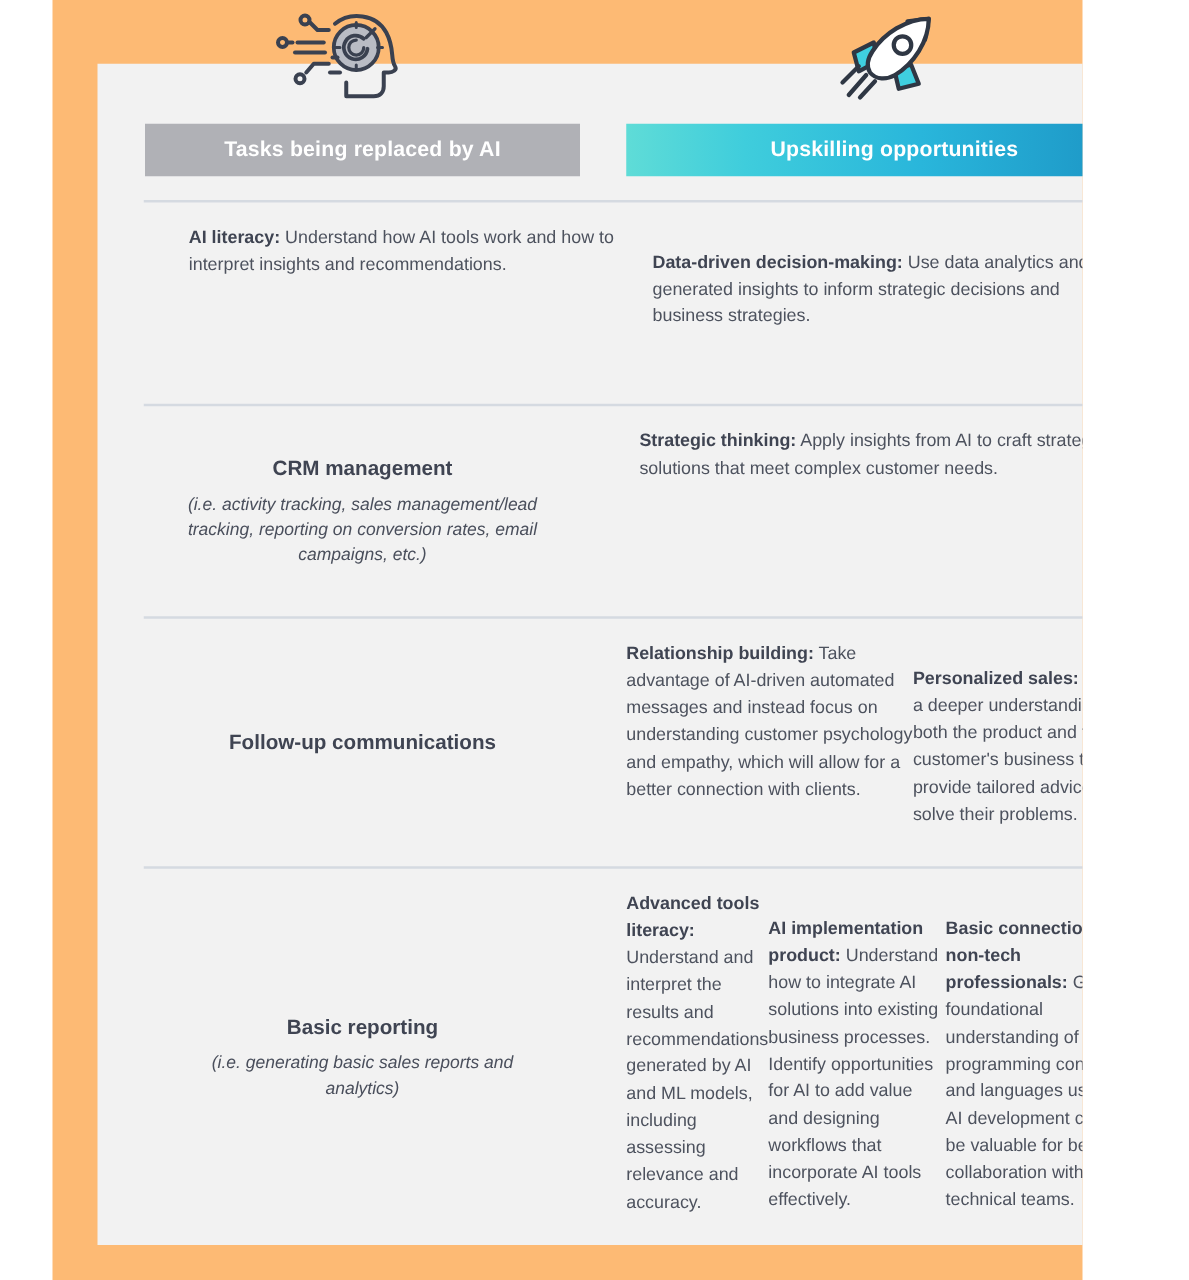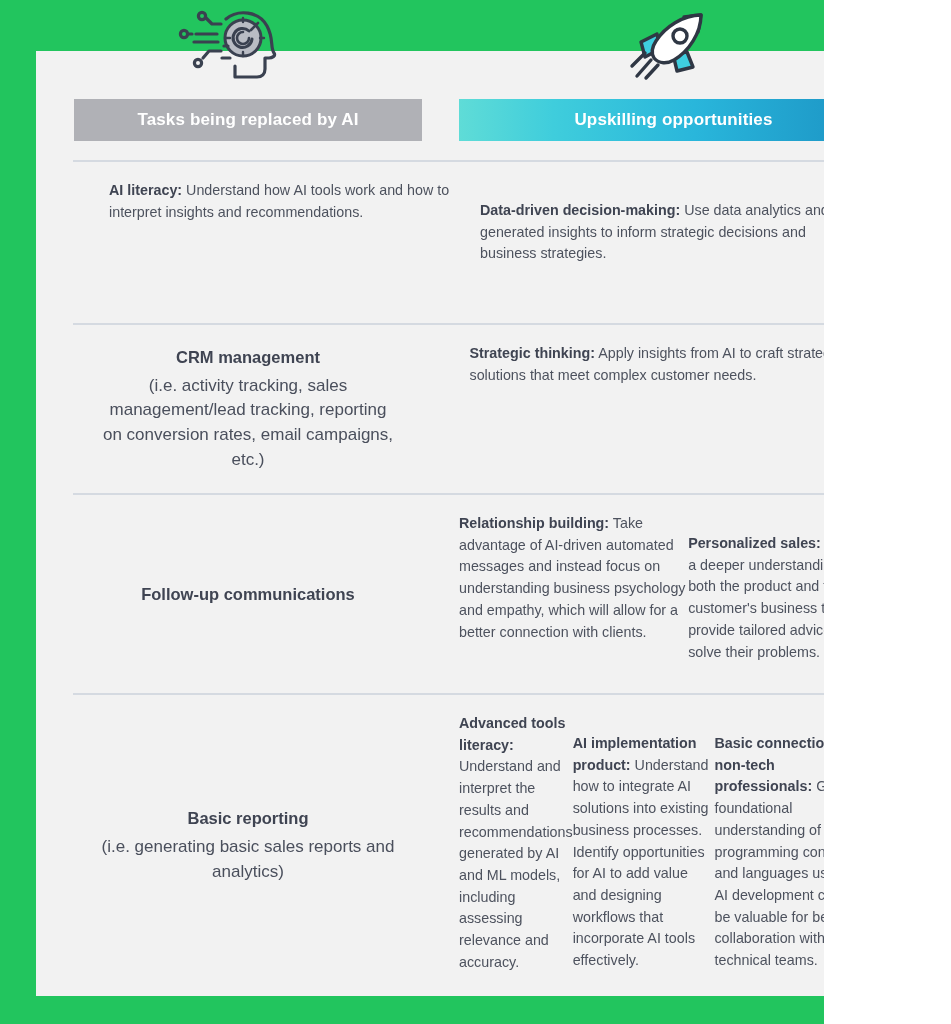--- a/index.html
+++ b/index.html
@@ -7,22 +7,23 @@
     width: 951px;
     height: 1024px;
     background: #ffffff;
     font-family: "Liberation Sans", sans-serif;
   }
 
   .page {
     position: relative;
     width: 824px;
     height: 1024px;
-    background: #22c55e;
+    background: #fdba74;
     overflow: hidden;
+    margin-left: 42px;
   }
 
   
   .panel {
     position: absolute;
     left: 36px;
     top: 51px;
     width: 879px;
     height: 945px;
     background: #f2f2f2;
@@ -113,21 +114,22 @@
     justify-content: center;
   }
 
   .task-title {
     font-size: 16.5px;
     font-weight: bold;
     color: #3f4452;
     line-height: 1.35;
   }
   .task-note {
-    font-size: 17px;
+    font-size: 14px;
+    font-style: italic;
     color: #4a4f5c;
     line-height: 1.45;
     margin-top: 6px;
     max-width: 300px;
   }
 
   .para {
     font-size: 14.3px;
     color: #4d525e;
     line-height: 1.52;
@@ -233,21 +235,21 @@
         </div>
       </div>
     </div>
 
     <div class="row r3">
       <div class="cell-left">
         <div class="task-title">Follow-up communications</div>
       </div>
       <div class="cell-right">
         <div class="para">
-          <b>Relationship building:</b><span> Take advantage of AI-driven automated messages and instead focus on understanding business psychology and empathy, which will allow for a better connection with clients.</span>
+          <b>Relationship building:</b><span> Take advantage of AI-driven automated messages and instead focus on understanding customer psychology and empathy, which will allow for a better connection with clients.</span>
         </div>
         <div class="para">
           <b>Personalized sales:</b><span> Use a deeper understanding of both the product and the customer's business to provide tailored advice to solve their problems.</span>
         </div>
       </div>
     </div>
 
     <div class="row r4">
       <div class="cell-left">
         <div class="task-title">Basic reporting</div>

